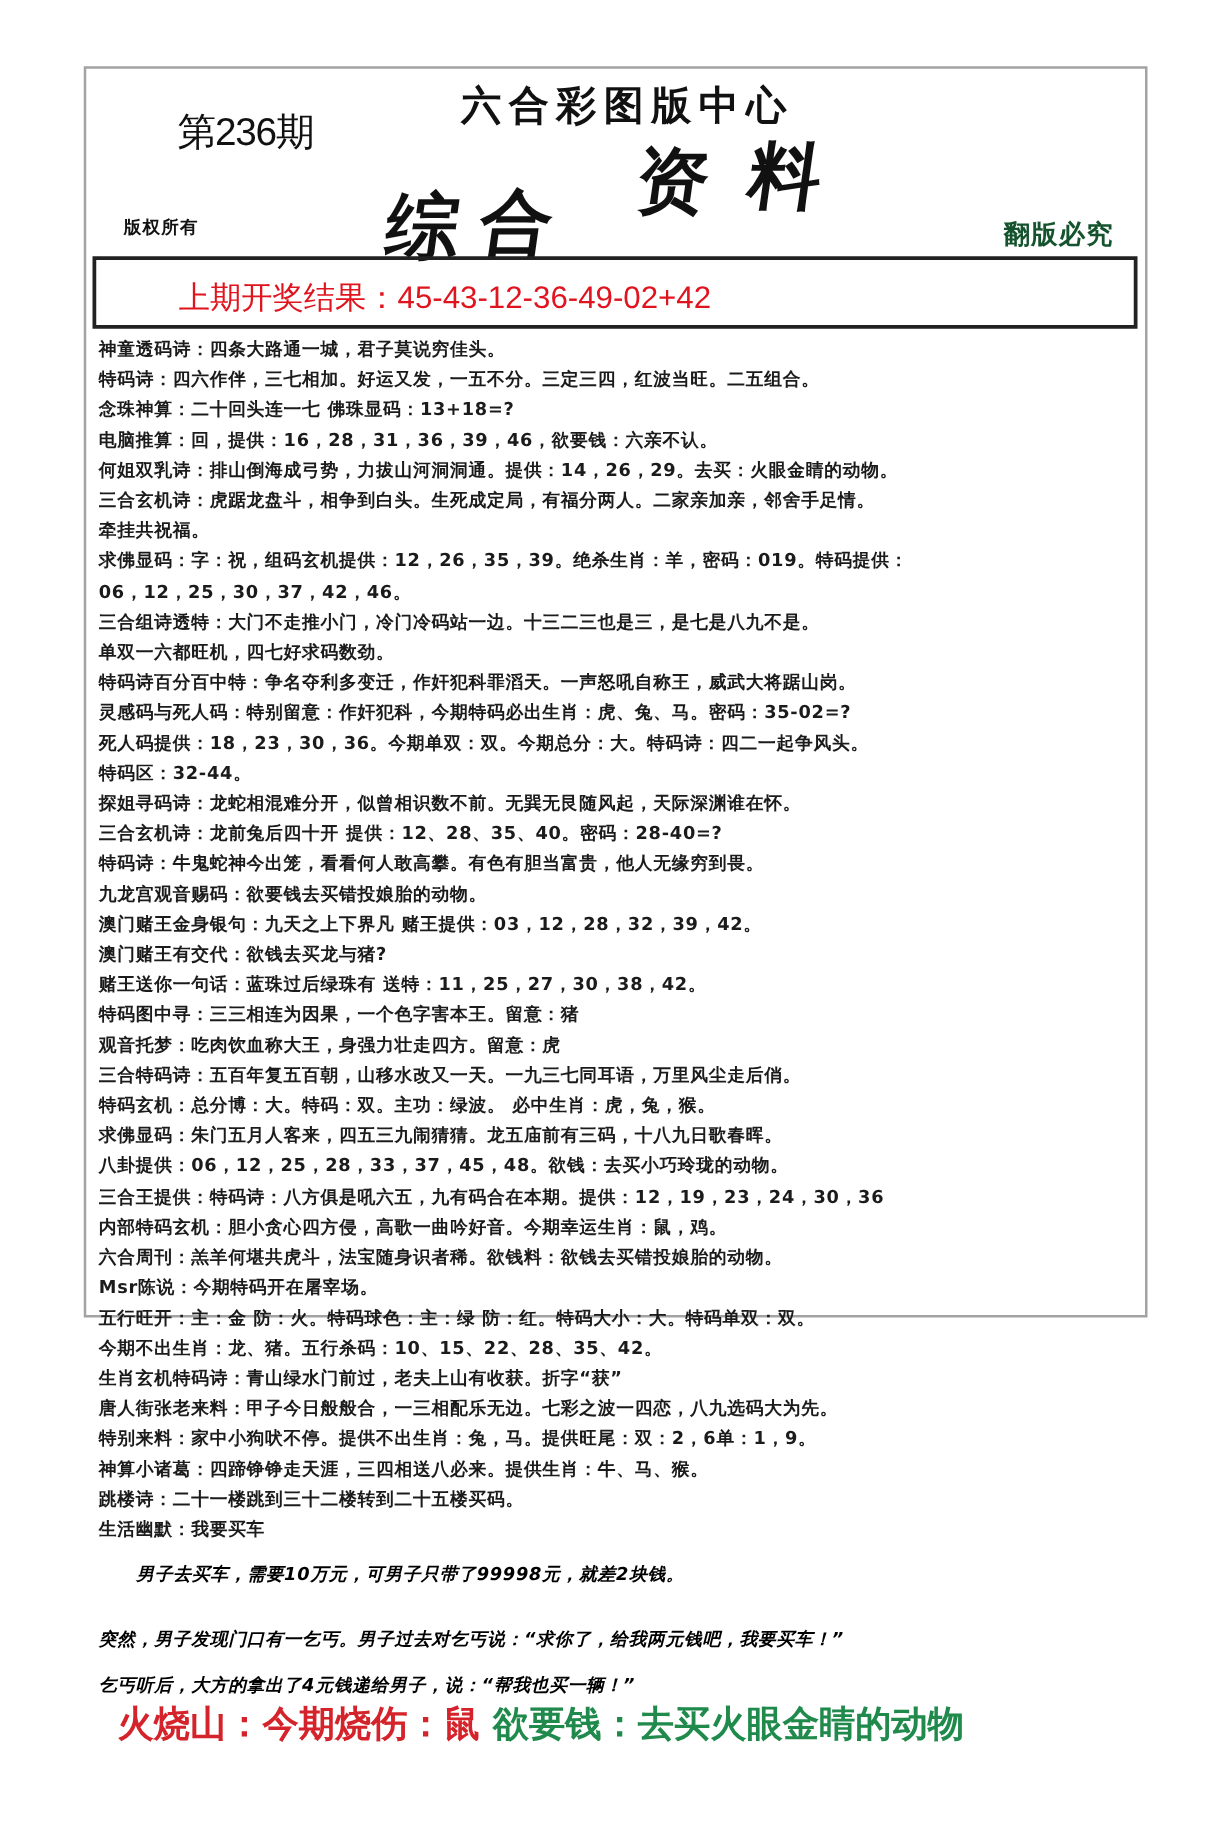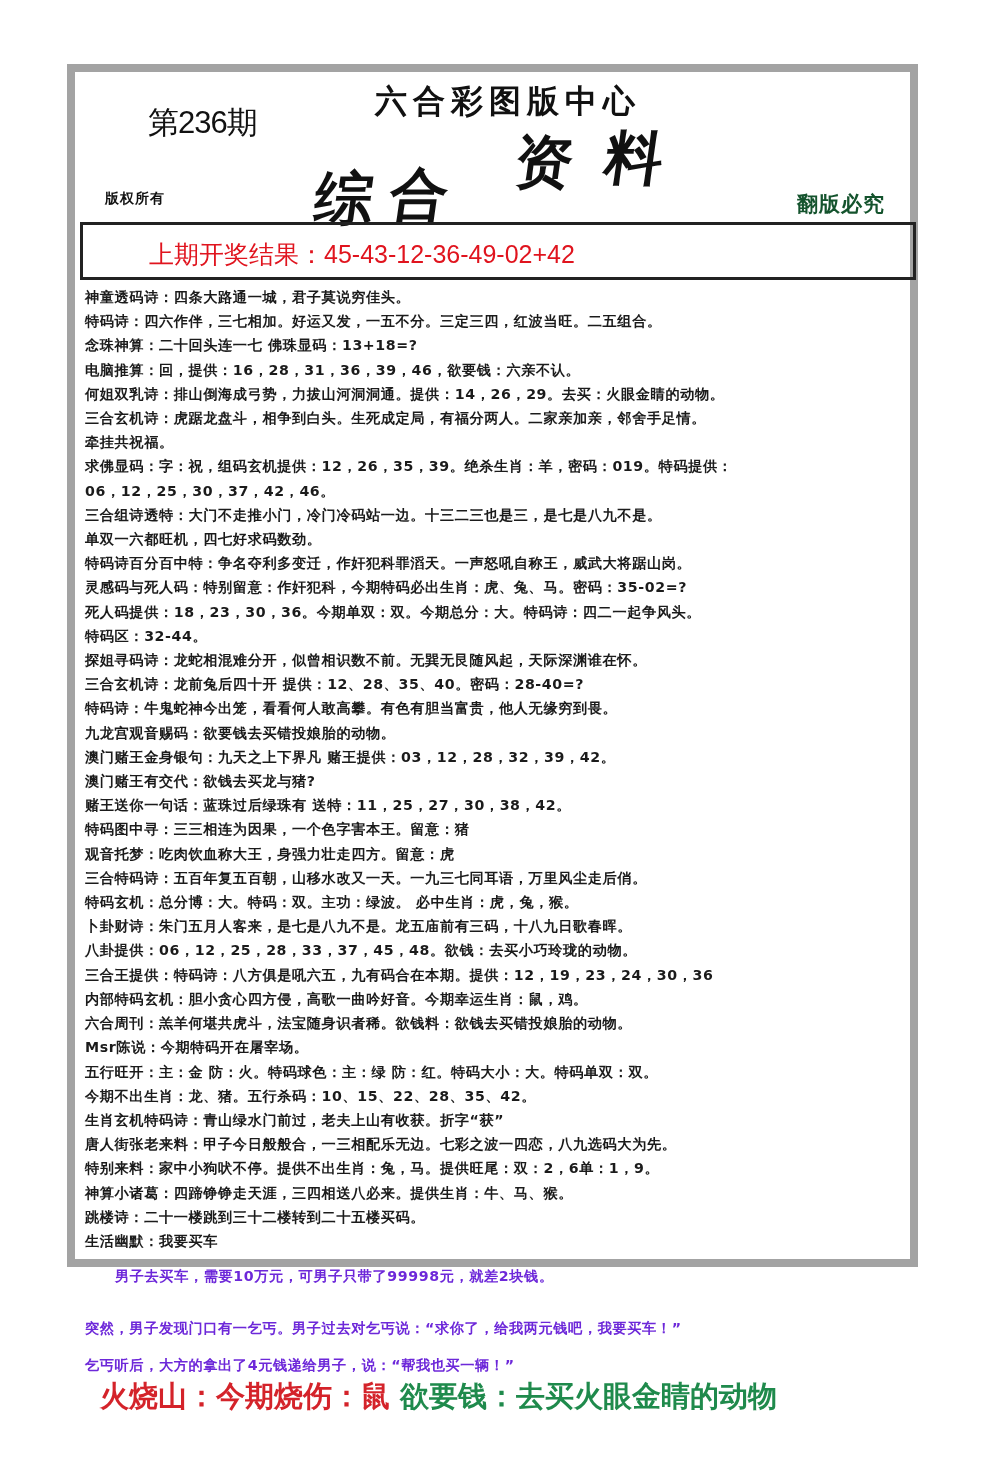--- a/index.html
+++ b/index.html
@@ -2,22 +2,22 @@
 <html><head>
 <meta charset="utf-8">
 <style>
   * { margin: 0; padding: 0; box-sizing: border-box; }
   html, body {
     width: 984px; height: 1457px; background: #ffffff; overflow: hidden;
     font-family: "DejaVu Sans", "Liberation Sans", sans-serif;
     color: #1a1a1a;
   }
   .page {
-    position: absolute; left: 67px; top: 64px; width: 851px; height: 1203px;
-    border: 8px solid #a3a3a3;
+    position: absolute; left: 67px; top: 53px; width: 851px; height: 1001px;
+    border: 2px solid #a3a3a3;
   }
   .issue {
     position: absolute; left: 73px; top: 30px;
     font-family: "Liberation Sans", sans-serif; font-size: 31px; color: #111;
     letter-spacing: -1px;
   }
   .center-title {
     position: absolute; left: 300px; top: 8px;
     font-family: "DejaVu Serif", serif; font-weight: bold; font-size: 32px;
     letter-spacing: 6px; color: #111;
@@ -52,21 +52,21 @@
     font-family: "Liberation Sans", sans-serif; font-size: 25px; color: #e0141e;
   }
   .content {
     position: absolute; left: 10px; top: 213px; width: 830px;
   }
   .line {
     font-size: 14.2px; line-height: 24.2px; white-space: nowrap;
     font-weight: bold; color: #1b1b1b; letter-spacing: 0.6px;
   }
   .story {
-    font-size: 14.2px; font-weight: bold; white-space: nowrap; letter-spacing: 0.6px; color:#6d28d9;
+    font-size: 14.2px; font-weight: bold; white-space: nowrap; letter-spacing: 0.6px; color:#000000;font-style:italic;
   }
   .story1 { margin-top: 14px; padding-left: 30px; }
   .story2 { margin-top: 33px; }
   .story3 { margin-top: 18px; }
   .footer {
     position: absolute; left: 25px; top: 1305px; white-space: nowrap;
     font-family: "DejaVu Serif", serif; font-weight: bold; font-size: 29px;
   }
   .footer .red { color: #d4232a; font-family: Liberation Mono, monospace; }
   .footer .green { color: #1f8a4c; }
@@ -110,21 +110,21 @@
       <div class="line">三合玄机诗：龙前兔后四十开  提供：12、28、35、40。密码：28-40=?</div>
       <div class="line">特码诗：牛鬼蛇神今出笼，看看何人敢高攀。有色有胆当富贵，他人无缘穷到畏。</div>
       <div class="line">九龙宫观音赐码：欲要钱去买错投娘胎的动物。</div>
       <div class="line">澳门赌王金身银句：九天之上下界凡  赌王提供：03，12，28，32，39，42。</div>
       <div class="line">澳门赌王有交代：欲钱去买龙与猪?</div>
       <div class="line">赌王送你一句话：蓝珠过后绿珠有  送特：11，25，27，30，38，42。</div>
       <div class="line">特码图中寻：三三相连为因果，一个色字害本王。留意：猪</div>
       <div class="line">观音托梦：吃肉饮血称大王，身强力壮走四方。留意：虎</div>
       <div class="line">三合特码诗：五百年复五百朝，山移水改又一天。一九三七同耳语，万里风尘走后俏。</div>
       <div class="line">特码玄机：总分博：大。特码：双。主功：绿波。  必中生肖：虎，兔，猴。</div>
-      <div class="line">卜卦财诗：朱门五月人客来，是七是八九不是。龙五庙前有三码，十八九日歌春晖。</div>
+      <div class="line">求佛显码：朱门五月人客来，四五三九闹猜猜。龙五庙前有三码，十八九日歌春晖。</div>
       <div class="line">八卦提供：06，12，25，28，33，37，45，48。欲钱：去买小巧玲珑的动物。</div>
       <div class="line">三合王提供：特码诗：八方俱是吼六五，九有码合在本期。提供：12，19，23，24，30，36</div>
       <div class="line">内部特码玄机：胆小贪心四方侵，高歌一曲吟好音。今期幸运生肖：鼠，鸡。</div>
       <div class="line">六合周刊：羔羊何堪共虎斗，法宝随身识者稀。欲钱料：欲钱去买错投娘胎的动物。</div>
       <div class="line">Msr陈说：今期特码开在屠宰场。</div>
       <div class="line">五行旺开：主：金 防：火。特码球色：主：绿 防：红。特码大小：大。特码单双：双。</div>
       <div class="line">今期不出生肖：龙、猪。五行杀码：10、15、22、28、35、42。</div>
       <div class="line">生肖玄机特码诗：青山绿水门前过，老夫上山有收获。折字“获”</div>
       <div class="line">唐人街张老来料：甲子今日般般合，一三相配乐无边。七彩之波一四恋，八九选码大为先。</div>
       <div class="line">特别来料：家中小狗吠不停。提供不出生肖：兔，马。提供旺尾：双：2，6单：1，9。</div>

